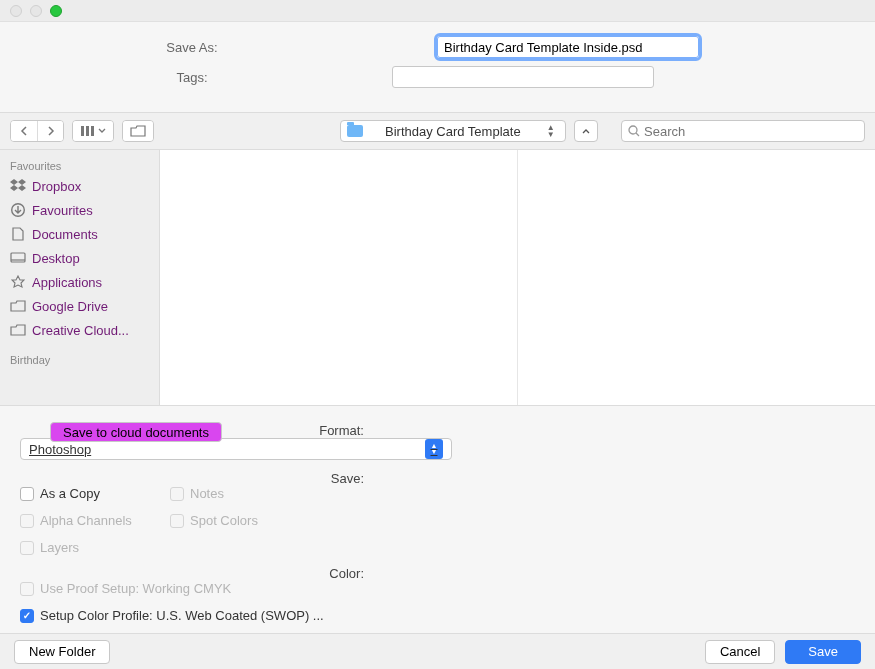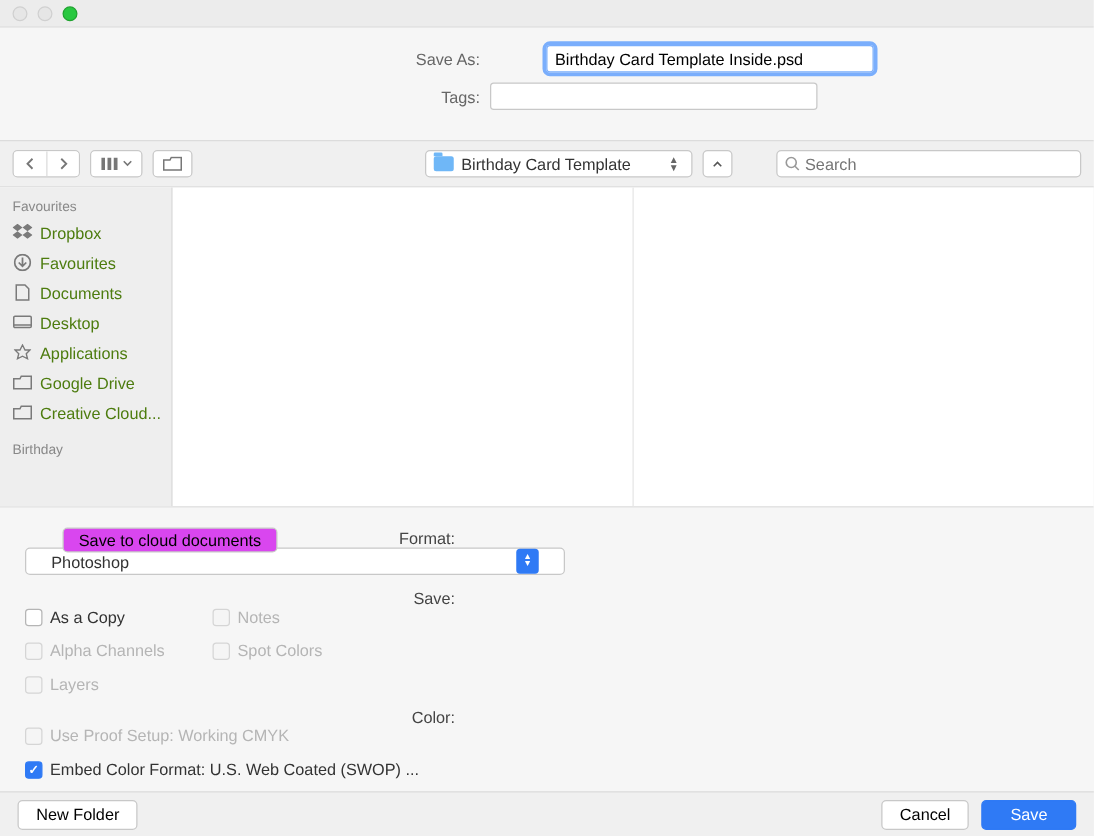--- a/index.html
+++ b/index.html
@@ -5,51 +5,51 @@
 * { box-sizing: border-box; margin: 0; padding: 0; }
 body { font-family: -apple-system, "Helvetica Neue", Arial, sans-serif; font-size: 13px; background: #f6f6f6; width: 875px; height: 669px; overflow: hidden; color: #333; }
 .titlebar { height: 22px; display: flex; align-items: center; padding-left: 10px; gap: 8px; background: #ececec; border-bottom: 1px solid #e0e0e0; }
 .tl-dot { width: 12px; height: 12px; border-radius: 50%; }
 .dot-close { background: #e6e6e6; border: 1px solid #d0d0d0; }
 .dot-min { background: #e6e6e6; border: 1px solid #d0d0d0; }
 .dot-max { background: #28c840; border: 1px solid #1fa32f; }
 
 .form-top { padding: 14px 0 16px 0; }
 .form-row { display: flex; align-items: center; margin-bottom: 8px; }
-.form-label { width: 392px; text-align: right; color: #666; padding-right: 8px; }
+.form-label { width: 392px; text-align: center; color: #666; padding-right: 8px; }
 .text-input { height: 22px; width: 262px; padding: 2px 6px; font-size: 13px; border: 1px solid #c8c8c8; border-radius: 3px; background: #fff; }
 .text-input.focus { outline: 3px solid #7aaefc; border-color: #7aaefc; margin-left: 45px; }
 
 .toolbar { height: 38px; display: flex; align-items: center; padding: 0 10px; gap: 8px; border-top: 1px solid #dcdcdc; border-bottom: 1px solid #dcdcdc; background: #f0f0f0; }
 .seg { display: inline-flex; border: 1px solid #c8c8c8; border-radius: 4px; overflow: hidden; background: #fff; height: 22px; }
 .seg-btn { width: 26px; display: flex; align-items: center; justify-content: center; border: none; background: #fff; cursor: default; color: #555; }
 .seg-btn + .seg-btn { border-left: 1px solid #dcdcdc; }
-.folder-pop { display: flex; align-items: center; border: 1px solid #c8c8c8; border-radius: 4px; background: #fff; height: 22px; padding: 0 6px; gap: 6px; min-width: 214px; }
+.folder-pop { display: flex; align-items: center; border: 1px solid #c8c8c8; border-radius: 4px; background: #fff; height: 22px; padding: 0 6px; gap: 22px; min-width: 214px; }
 .folder-pop .folder-ico { width: 16px; height: 12px; background: #6fb7f7; border-radius: 2px; position: relative; }
 .folder-pop .folder-ico::before { content:""; position:absolute; top:-3px; left:0; width:7px; height:3px; background:#6fb7f7; border-radius:1px 1px 0 0; }
 .stepper { width: 16px; display:flex; flex-direction:column; margin-left:auto; }
 .stepper span { font-size: 8px; line-height: 7px; color: #666; text-align:center; }
 .collapse-btn { width: 24px; height: 22px; border: 1px solid #c8c8c8; border-radius: 4px; background: #fff; display: flex; align-items: center; justify-content: center; color: #555; }
 .spacer { flex: 1; }
 .search-wrap { display: flex; align-items: center; border: 1px solid #c8c8c8; border-radius: 4px; background: #fff; height: 22px; width: 244px; padding: 0 6px; gap: 4px; color: #999; }
 .search-wrap input { border: none; outline: none; font-size: 13px; flex: 1; background: transparent; }
 
 .browser { display: flex; height: 256px; border-bottom: 1px solid #dcdcdc; background: #fff; }
-.sidebar { width: 138px; background: #eeeeee; border-right: 1px solid #dcdcdc; padding-top: 6px; overflow: hidden; }
+.sidebar { width: 160px; background: #eeeeee; border-right: 1px solid #dcdcdc; padding-top: 6px; overflow: hidden; }
 .side-head { font-size: 11px; color: #888; padding: 4px 10px 2px; }
-.side-item { display: flex; align-items: center; gap: 6px; padding: 4px 10px; color: #4d7c0f; white-space: nowrap; overflow: hidden; text-overflow: ellipsis; }
+.side-item { display: flex; align-items: center; gap: 6px; padding: 4px 10px; color: #701a75; white-space: nowrap; overflow: hidden; text-overflow: ellipsis; }
 .side-ico { width: 16px; height: 16px; display:flex; align-items:center; justify-content:center; color:#7a7a7a; }
 .col { flex: 1; border-right: 1px solid #e6e6e6; }
 
 .options { padding: 14px 20px 0 20px; position: relative; }
 .cloud-btn { position: absolute; left: 50px; top: 16px; height: 20px; padding: 0 12px; border: 1px solid #c8c8c8; border-radius: 4px; background: #d946ef; font-size: 13px; }
 .opt-row { display: flex; margin-bottom: 8px; align-items: flex-start; flex-direction: column; }
 .opt-label { width: 360px; text-align: right; color: #444; padding-right: 16px; padding-top: 3px; }
 .opt-body { flex: 1; }
-.popup { display: flex; align-items: center; border: 1px solid #c8c8c8; border-radius: 4px; background: #fff; height: 22px; width: 432px; padding: 0 20px; }
+.popup { display: flex; align-items: center; border: 1px solid #c8c8c8; border-radius: 4px; background: #fff; height: 22px; width: 432px; padding: 0 8px; text-decoration: underline; }
 .popup .arrows { margin-left: auto; width: 18px; height: 20px; background: #2f7af5; border-radius: 3px; display:flex; flex-direction:column; align-items:center; justify-content:center; }
 .popup .arrows span { color:#fff; font-size:7px; line-height:6px; }
 
 .check-grid { display: grid; grid-template-columns: 150px 180px; row-gap: 12px; }
 .chk { display: flex; align-items: center; gap: 6px; font-size: 13px; }
 .chk-box { width: 14px; height: 14px; border: 1px solid #b5b5b5; border-radius: 3px; background: #fff; display:flex; align-items:center; justify-content:center; }
 .chk-box.checked { background: #2f7af5; border-color: #2f7af5; color:#fff; }
 .chk-box.checked::after { content:"✓"; font-size:10px; font-weight:bold; }
 .chk.disabled { color: #b5b5b5; }
 .chk.disabled .chk-box { border-color: #d5d5d5; background:#f5f5f5; }
@@ -258,21 +258,21 @@
 
   <div class="opt-row" style="margin-top:6px">
     <div class="opt-label">Color:</div>
     <div class="opt-body color-row">
       <label class="chk disabled">
         <span class="chk-box"></span>
         <span>Use Proof Setup:  Working CMYK</span>
       </label>
       <label class="chk">
         <span class="chk-box checked"></span>
-        <span>Embed Color Format:  U.S. Web Coated (SWOP) ...</span>
+        <span>Setup Color Profile:  U.S. Web Coated (SWOP) ...</span>
       </label>
     </div>
   </div>
 </div>
 
 <div class="footer">
   <button class="btn">New Folder</button>
   <div class="spacer"></div>
   <button class="btn">Cancel</button>
   <button class="btn primary">Save</button>

